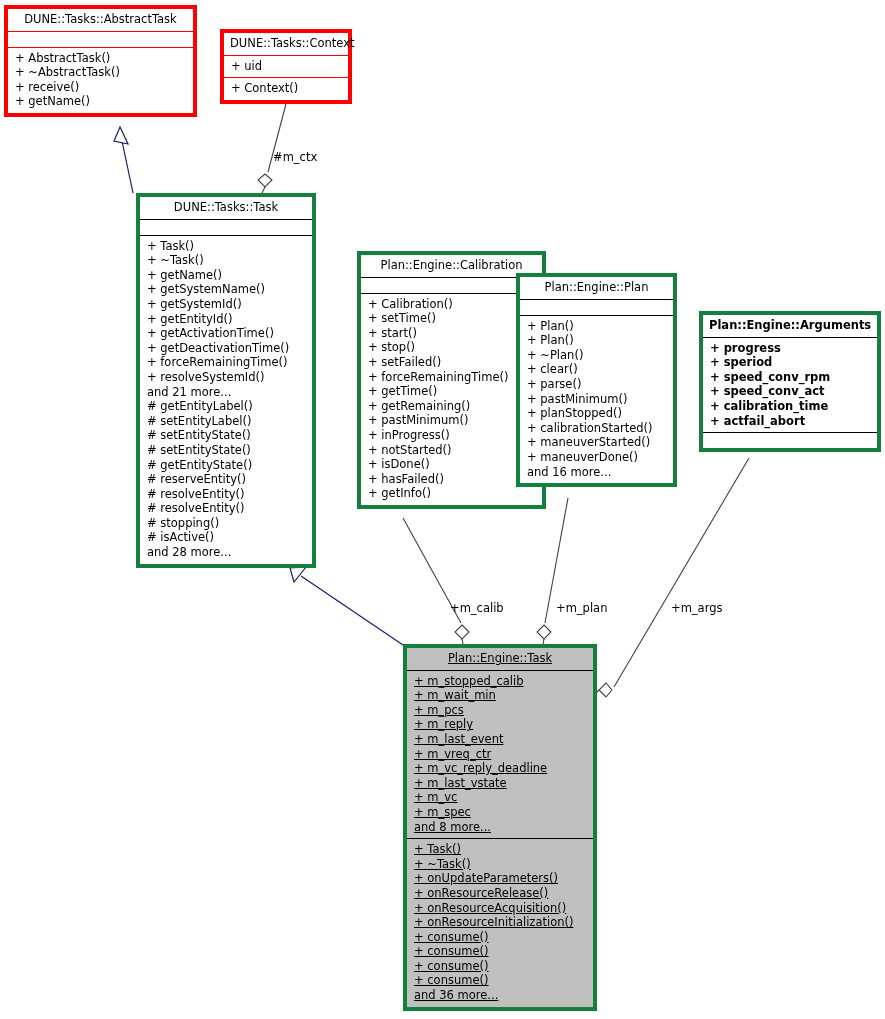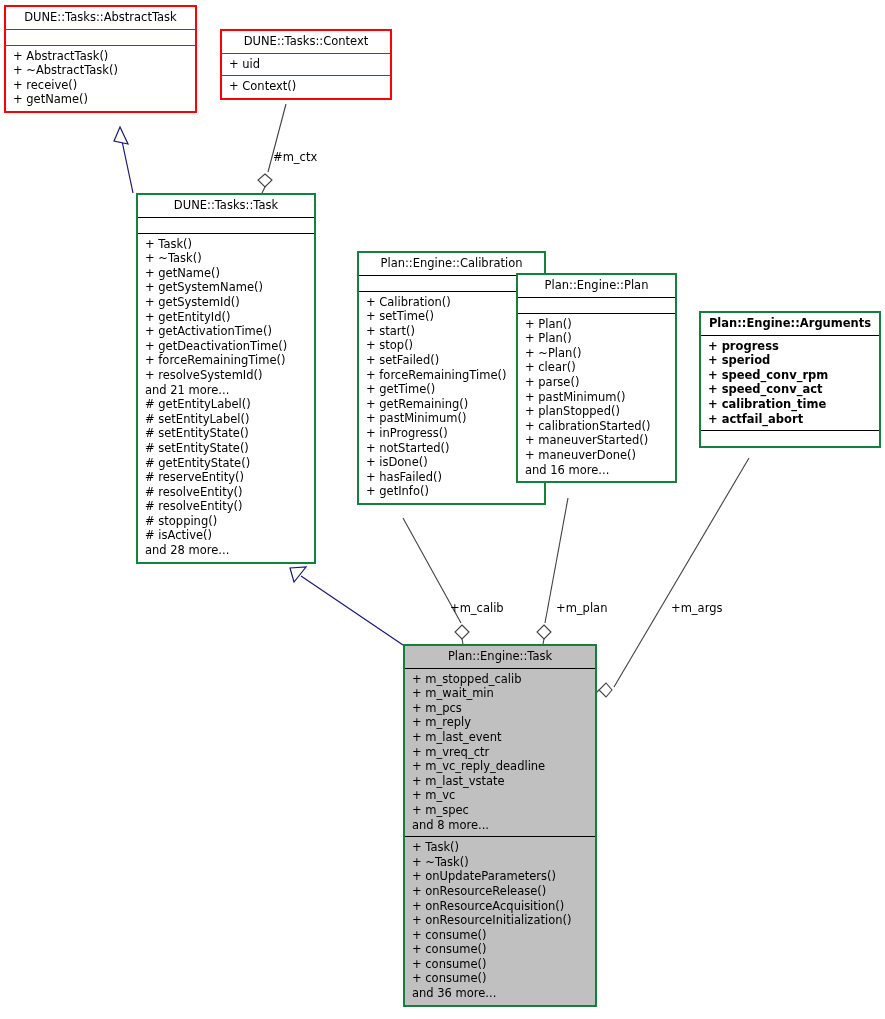--- a/index.html
+++ b/index.html
@@ -21,21 +21,21 @@
     position: absolute;
     left: 0;
     top: 0;
     width: 885px;
     height: 1019px;
     pointer-events: none;
   }
   .umlbox {
     position: absolute;
     box-sizing: border-box;
-    border: 2px solid #15803d;
+    border: 4px solid #15803d;
     background: #ffffff;
     font-size: 11.5px;
     line-height: 14.6px;
     color: #000000;
   }
   .umlbox.red {
     border-color: #ff0000;
   }
   .umlbox.filled {
     background: #c0c0c0;
@@ -122,21 +122,21 @@
     <div class="compartment empty"></div>
     <div class="sep"></div>
     <div class="compartment">
       <div class="member">+ AbstractTask()</div>
       <div class="member">+ ~AbstractTask()</div>
       <div class="member">+ receive()</div>
       <div class="member">+ getName()</div>
     </div>
   </div>
 
-  <div class="umlbox red" style="left:220px; top:29px; width:172px;">
+  <div class="umlbox red" style="left:220px; top:29px; width:132px;">
     <div class="title">DUNE::Tasks::Context</div>
     <div class="sep"></div>
     <div class="compartment">
       <div class="member">+ uid</div>
     </div>
     <div class="sep"></div>
     <div class="compartment">
       <div class="member">+ Context()</div>
     </div>
   </div>
@@ -223,21 +223,21 @@
       <div class="member">+ speriod</div>
       <div class="member">+ speed_conv_rpm</div>
       <div class="member">+ speed_conv_act</div>
       <div class="member">+ calibration_time</div>
       <div class="member">+ actfail_abort</div>
     </div>
     <div class="sep"></div>
     <div class="compartment empty"></div>
   </div>
 
-  <div class="umlbox filled" style="left:403px; top:644px; width:194px;">
+  <div class="umlbox filled" style="left:403px; top:644px; width:194px;text-decoration:underline;">
     <div class="title">Plan::Engine::Task</div>
     <div class="sep"></div>
     <div class="compartment">
       <div class="member">+ m_stopped_calib</div>
       <div class="member">+ m_wait_min</div>
       <div class="member">+ m_pcs</div>
       <div class="member">+ m_reply</div>
       <div class="member">+ m_last_event</div>
       <div class="member">+ m_vreq_ctr</div>
       <div class="member">+ m_vc_reply_deadline</div>

